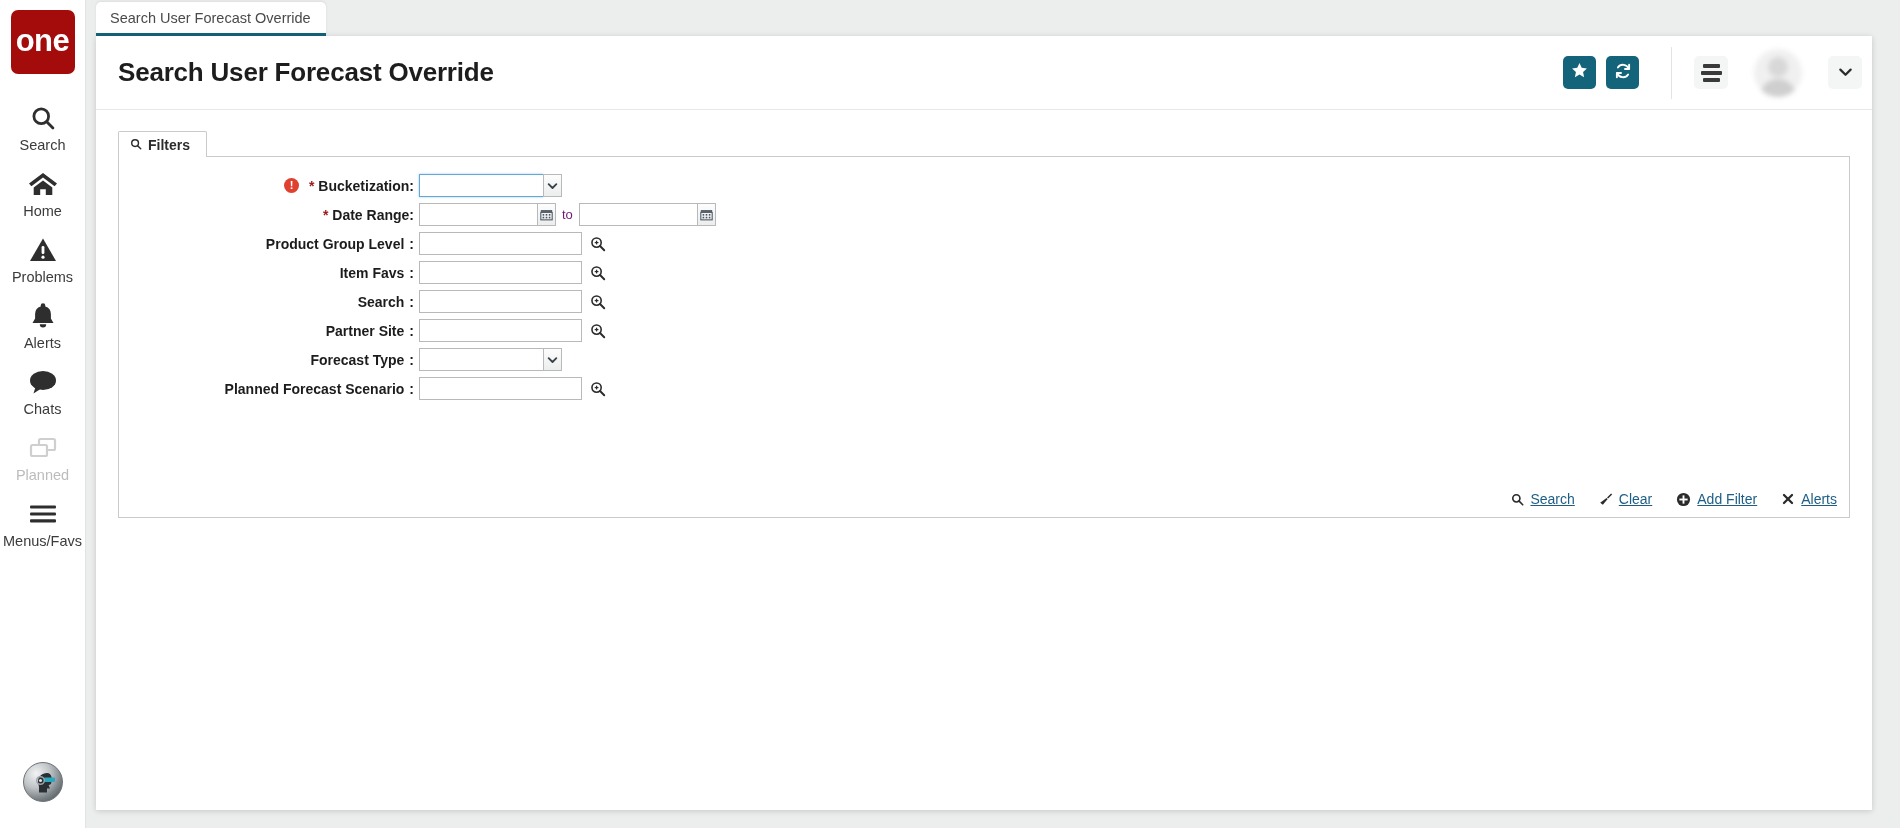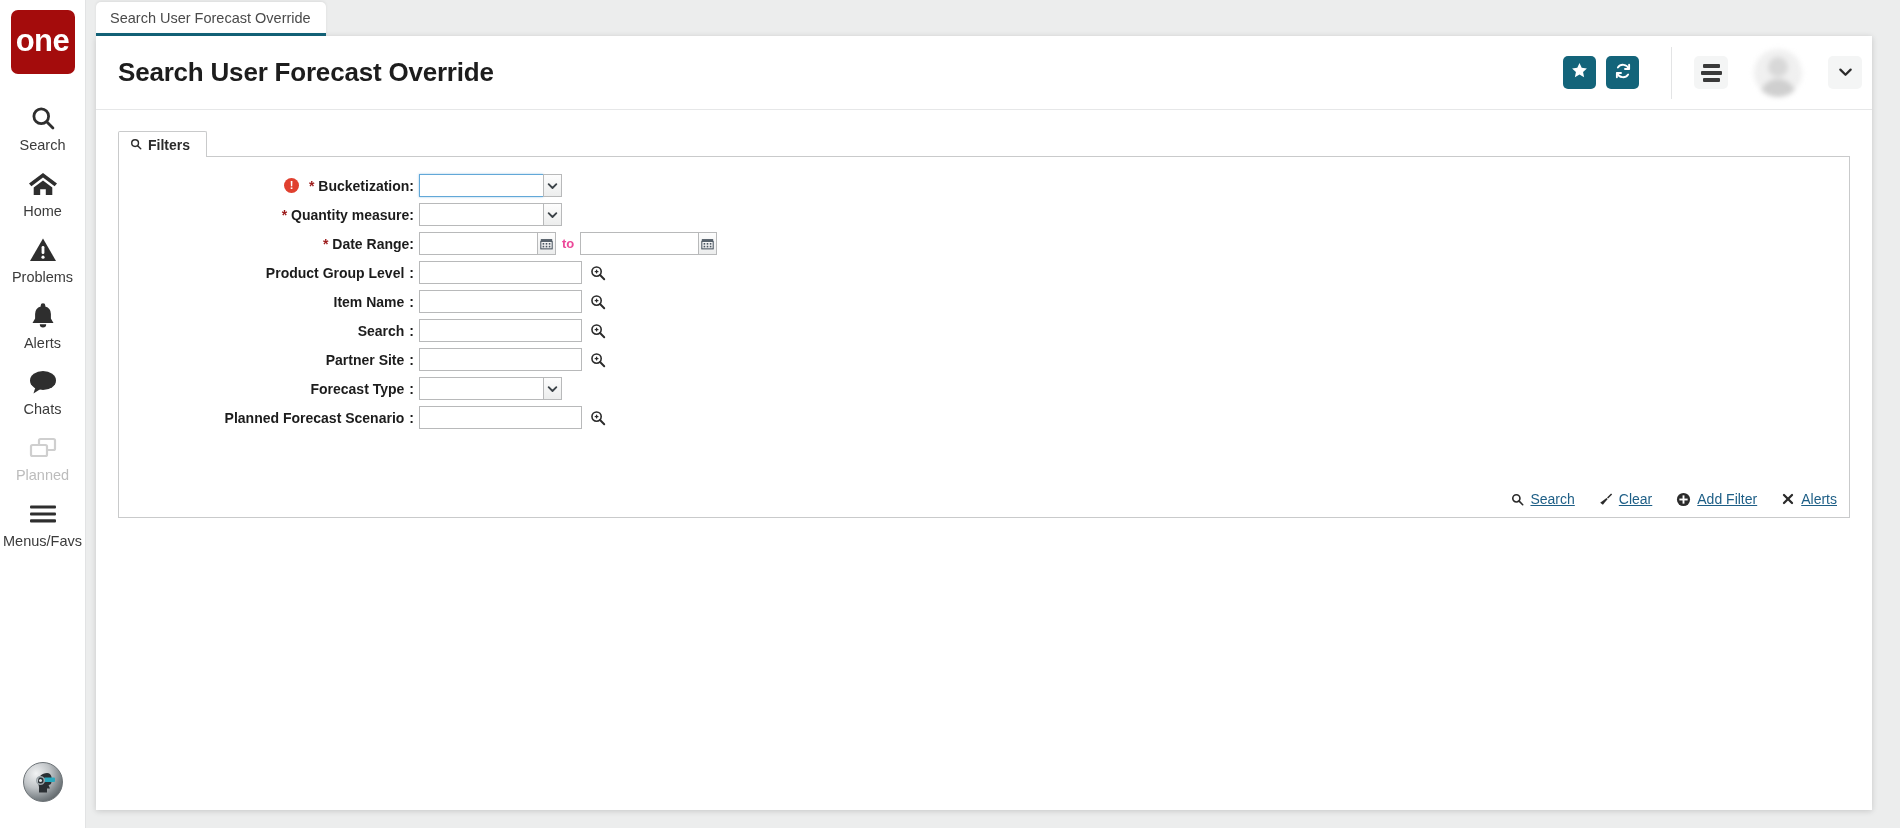--- a/index.html
+++ b/index.html
@@ -176,21 +176,21 @@
     display: flex; align-items: center; justify-content: center; cursor: pointer;
   }
   .selwrap.focused .inp { border-color: #62a8d8; }
 
   .datewrap { display: flex; align-items: stretch; height: 23px; }
   .datewrap .inp { width: 118px; height: 23px; border-right: none; }
   .cal-btn {
     width: 19px; border: 1px solid #b8b9ba; background: linear-gradient(#fdfdfd,#eceded);
     display: flex; align-items: center; justify-content: center; cursor: pointer;
   }
-  .to-lbl { font-size: 13px; color: #ec4899; margin: 0 6px; line-height: 23px; font-weight: bold; }
+  .to-lbl { font-size: 13px; color: #701a75; margin: 0 6px; line-height: 23px; }
 
   .lookup-input { width: 163px; height: 23px; }
   .mag-btn {
     margin-left: 7px; width: 18px; height: 18px; cursor: pointer;
     display: flex; align-items: center; justify-content: center;
   }
 
   .panel-actions {
     position: absolute; right: 12px; bottom: 10px;
     display: flex; align-items: center; gap: 24px;
@@ -377,36 +377,20 @@
                 <input class="inp focused" type="text" value="" style="">
                 <div class="sel-arrow">
                   <svg width="11" height="8" viewBox="0 0 12 8" fill="none" stroke="#3c4348" stroke-width="2" stroke-linecap="round" stroke-linejoin="round">
                       <path d="M1.8 2 L6 6.2 L10.2 2"></path>
                     </svg>
                 </div>
               </div>
             </div>
           </div>
 
-          <div class="frow">
-            <div class="flabel">
-              <span><span class="req">*</span>
-              <span>Quantity measure</span>:</span>
-            </div>
-            <div class="fctl">
-              <div class="selwrap">
-                <input class="inp" type="text" value="" style="">
-                <div class="sel-arrow">
-                  <svg width="11" height="8" viewBox="0 0 12 8" fill="none" stroke="#3c4348" stroke-width="2" stroke-linecap="round" stroke-linejoin="round">
-                      <path d="M1.8 2 L6 6.2 L10.2 2"></path>
-                    </svg>
-                </div>
-              </div>
-            </div>
-          </div>
 
           <div class="frow">
             <div class="flabel">
               <span><span class="req">*</span>
               <span>Date Range</span>:</span>
             </div>
             <div class="fctl">
               <div class="datewrap">
                 <input class="inp" type="text" value="" style="">
                 <div class="cal-btn">
@@ -454,21 +438,21 @@
                     <line x1="11.3" y1="11.3" x2="16" y2="16" stroke-linecap="round" stroke-width="2.2"></line>
                   <line x1="5.3" y1="7.4" x2="9.5" y2="7.4" stroke-width="1.4"></line>
                     <line x1="7.4" y1="5.3" x2="7.4" y2="9.5" stroke-width="1.4"></line>
                 </svg>
               </span>
             </div>
           </div>
 
           <div class="frow">
             <div class="flabel">
-              <span>Item Name</span>
+              <span>Item Favs</span>
                 <span>:</span>
             </div>
             <div class="fctl">
               <input class="inp lookup-input" type="text" value="" style="">
               <span class="mag-btn">
                 <svg width="16" height="16" viewBox="0 0 18 18" fill="none" stroke="#2b2b2b" stroke-width="1.8">
                   <circle cx="7.4" cy="7.4" r="5.2"></circle>
                     <line x1="11.3" y1="11.3" x2="16" y2="16" stroke-linecap="round" stroke-width="2.2"></line>
                   <line x1="5.3" y1="7.4" x2="9.5" y2="7.4" stroke-width="1.4"></line>
                     <line x1="7.4" y1="5.3" x2="7.4" y2="9.5" stroke-width="1.4"></line>

